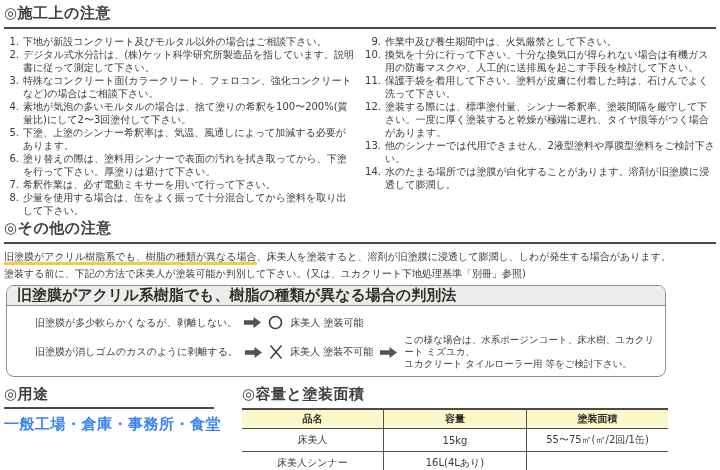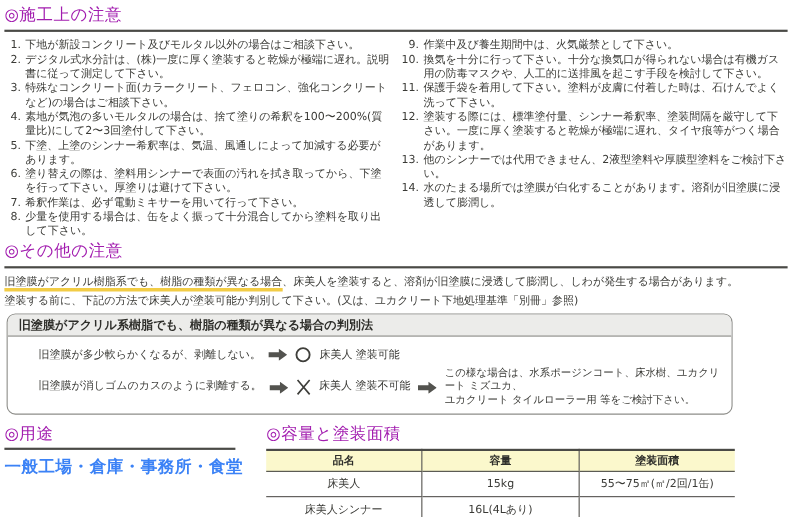--- a/index.html
+++ b/index.html
@@ -2,37 +2,37 @@
 <html lang="ja"><head>
 <meta charset="utf-8">
 <style>
   html,body{margin:0;padding:0;}
   body{
     width:720px;height:470px;overflow:hidden;background:#ffffff;
     font-family:"DejaVu Sans","Liberation Sans",sans-serif;
     color:#333330;-webkit-font-smoothing:antialiased;
   }
   .page{padding:4px 4px 0 4px;width:712px;}
-  .sec-title{font-size:15px;font-weight:normal;color:#a21caf;line-height:18px;letter-spacing:.5px;}
+  .sec-title{font-size:15px;font-weight:bold;color:#404040;line-height:18px;letter-spacing:.5px;}
   .rule{height:2px;background:#4a4a46;margin-top:5px;}
   .rule-short{height:2px;background:#4a4a46;margin-top:4px;width:210px;}
   
   .cols{display:flex;gap:8px;margin-top:6px;}
   .col{width:352px;}
   .item{display:flex;font-size:10px;line-height:13px;color:#3a3a36;}
   .item .num{flex:0 0 15px;text-align:right;margin-right:4px;}
   .col-r .item .num{flex:0 0 17px;}
   .item .txt{flex:1;}
   
   .para{font-size:10px;line-height:17px;margin-top:4px;color:#3a3a36;}
   .hl{box-shadow:0 3px 0 0 #f2cc45;}
   
   .jbox{margin:3px 50px 0 2px;border:1px solid #8d8d89;border-radius:8px;overflow:hidden;background:#fff;}
   .jbox-header{background:#ececea;border-bottom:1px solid #8d8d89;padding:3px 10px 3px 10px;
-    font-size:11px;font-weight:bold;color:#2e2e2a;line-height:13px;}
+    font-size:15px;font-weight:bold;color:#2e2e2a;line-height:13px;}
   .jbox-body{padding:5px 10px 6px 10px;font-size:10px;color:#3a3a36;}
   .jbox-intro{line-height:13px;}
   .jrow{display:flex;align-items:center;margin:4px 0 0 18px;gap:7px;line-height:12px;}
   .jrow .cond{white-space:nowrap;}
   .jrow .res{white-space:nowrap;}
   .jnote{font-size:9.5px;line-height:12px;}
   .micon{display:inline-flex;align-items:center;}
   
   .bottom{display:flex;margin-top:8px;}
   .b-left{width:238px;}
@@ -56,21 +56,21 @@
     <div class="sec-title">◎施工上の注意</div>
     <div class="rule"></div>
     <div class="cols">
       <div class="col col-l">
         <div class="item">
             <span class="num">1.</span>
             <span class="txt">下地が新設コンクリート及びモルタル以外の場合はご相談下さい。</span>
           </div>
         <div class="item">
             <span class="num">2.</span>
-            <span class="txt">デジタル式水分計は、(株)一度に厚く塗装すると乾燥が極端に遅れ。説明書に従って測定して下さい。</span>
+            <span class="txt">デジタル式水分計は、(株)ケット科学研究所製造品を指しています。説明書に従って測定して下さい。</span>
           </div>
         <div class="item">
             <span class="num">3.</span>
             <span class="txt">特殊なコンクリート面(カラークリート、フェロコン、強化コンクリートなど)の場合はご相談下さい。</span>
           </div>
         <div class="item">
             <span class="num">4.</span>
             <span class="txt">素地が気泡の多いモルタルの場合は、捨て塗りの希釈を100〜200%(質量比)にして2〜3回塗付して下さい。</span>
           </div>
         <div class="item">

